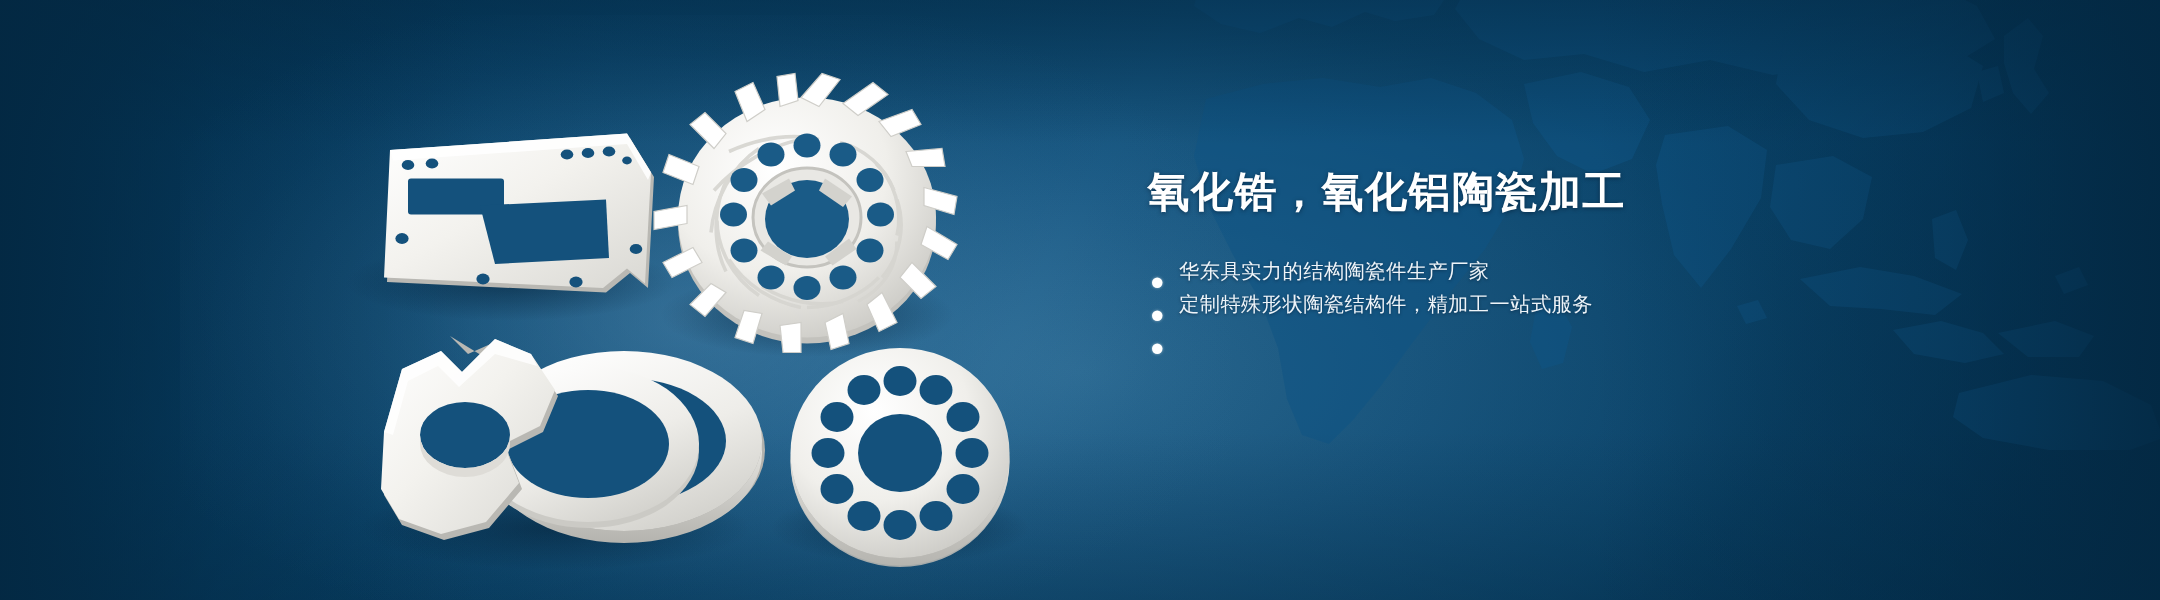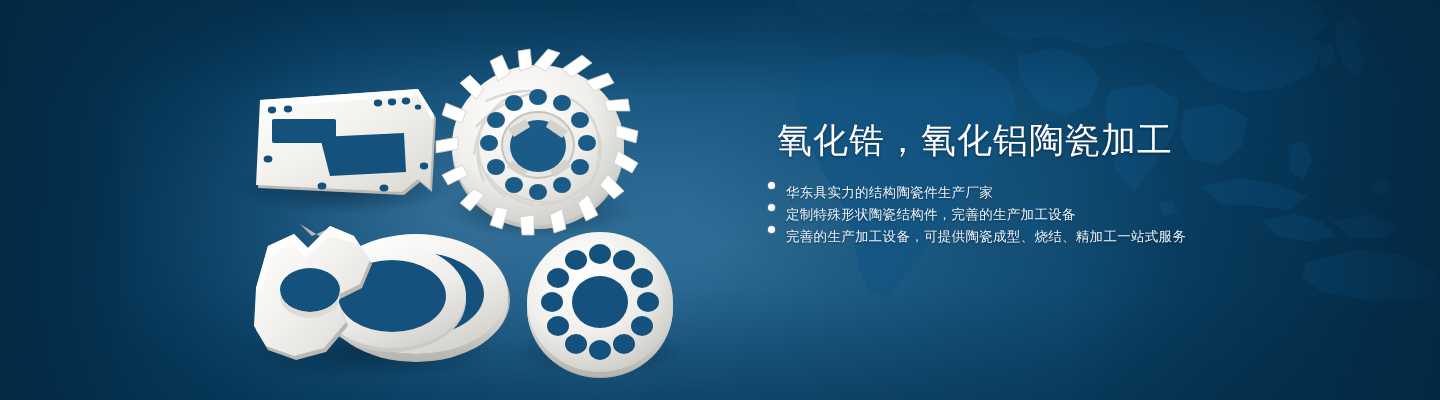--- a/index.html
+++ b/index.html
@@ -72,37 +72,37 @@
   .products svg { width: 100%; height: 100%; display: block; }
 
   
   .copy {
     position: absolute;
     left: 765px;
     top: 108px;
     width: 600px;
   }
   .headline {
-    margin: 12px;
+    margin: 0;
     color: #ffffff;
-    font-size: 35px;
+    font-size: 28px;
     line-height: 40px;
-    font-weight: 400;
+    font-weight: 700;
     letter-spacing: 1px;
     text-shadow: 0 1px 3px rgba(0,20,40,0.55);
     white-space: nowrap;
   }
   .bullets {
     list-style: none;
     margin: 22px 0 0 0;
     padding: 0 0 0 3px;
   }
   .bullet {
     display: flex;
-    align-items: flex-start;
+    align-items: flex-end;
     height: 22px;
     margin-bottom: 0;
   }
   .bullet-dot {
     flex: 0 0 auto;
     width: 7px;
     height: 7px;
     border-radius: 50%;
     background: #ffffff;
     margin-right: 11px;
@@ -336,22 +336,21 @@
 
   <div class="copy">
     <h1 class="headline">氧化锆，氧化铝陶瓷加工</h1>
     <ul class="bullets">
       <li class="bullet">
         <span class="bullet-dot"></span>
         <span class="bullet-text">华东具实力的结构陶瓷件生产厂家</span>
       </li>
       <li class="bullet">
         <span class="bullet-dot"></span>
-        <span class="bullet-text">定制特殊形状陶瓷结构件，完善的生产加工设备</span>
+        <span class="bullet-text">定制特殊形状陶瓷结构件，精加工一站式服务</span>
       </li>
       <li class="bullet">
         <span class="bullet-dot"></span>
-        <span class="bullet-text">完善的生产加工设备，可提供陶瓷成型、烧结、精加工一站式服务</span>
       </li>
     </ul>
   </div>
 
 </div>
 
 </body></html>

